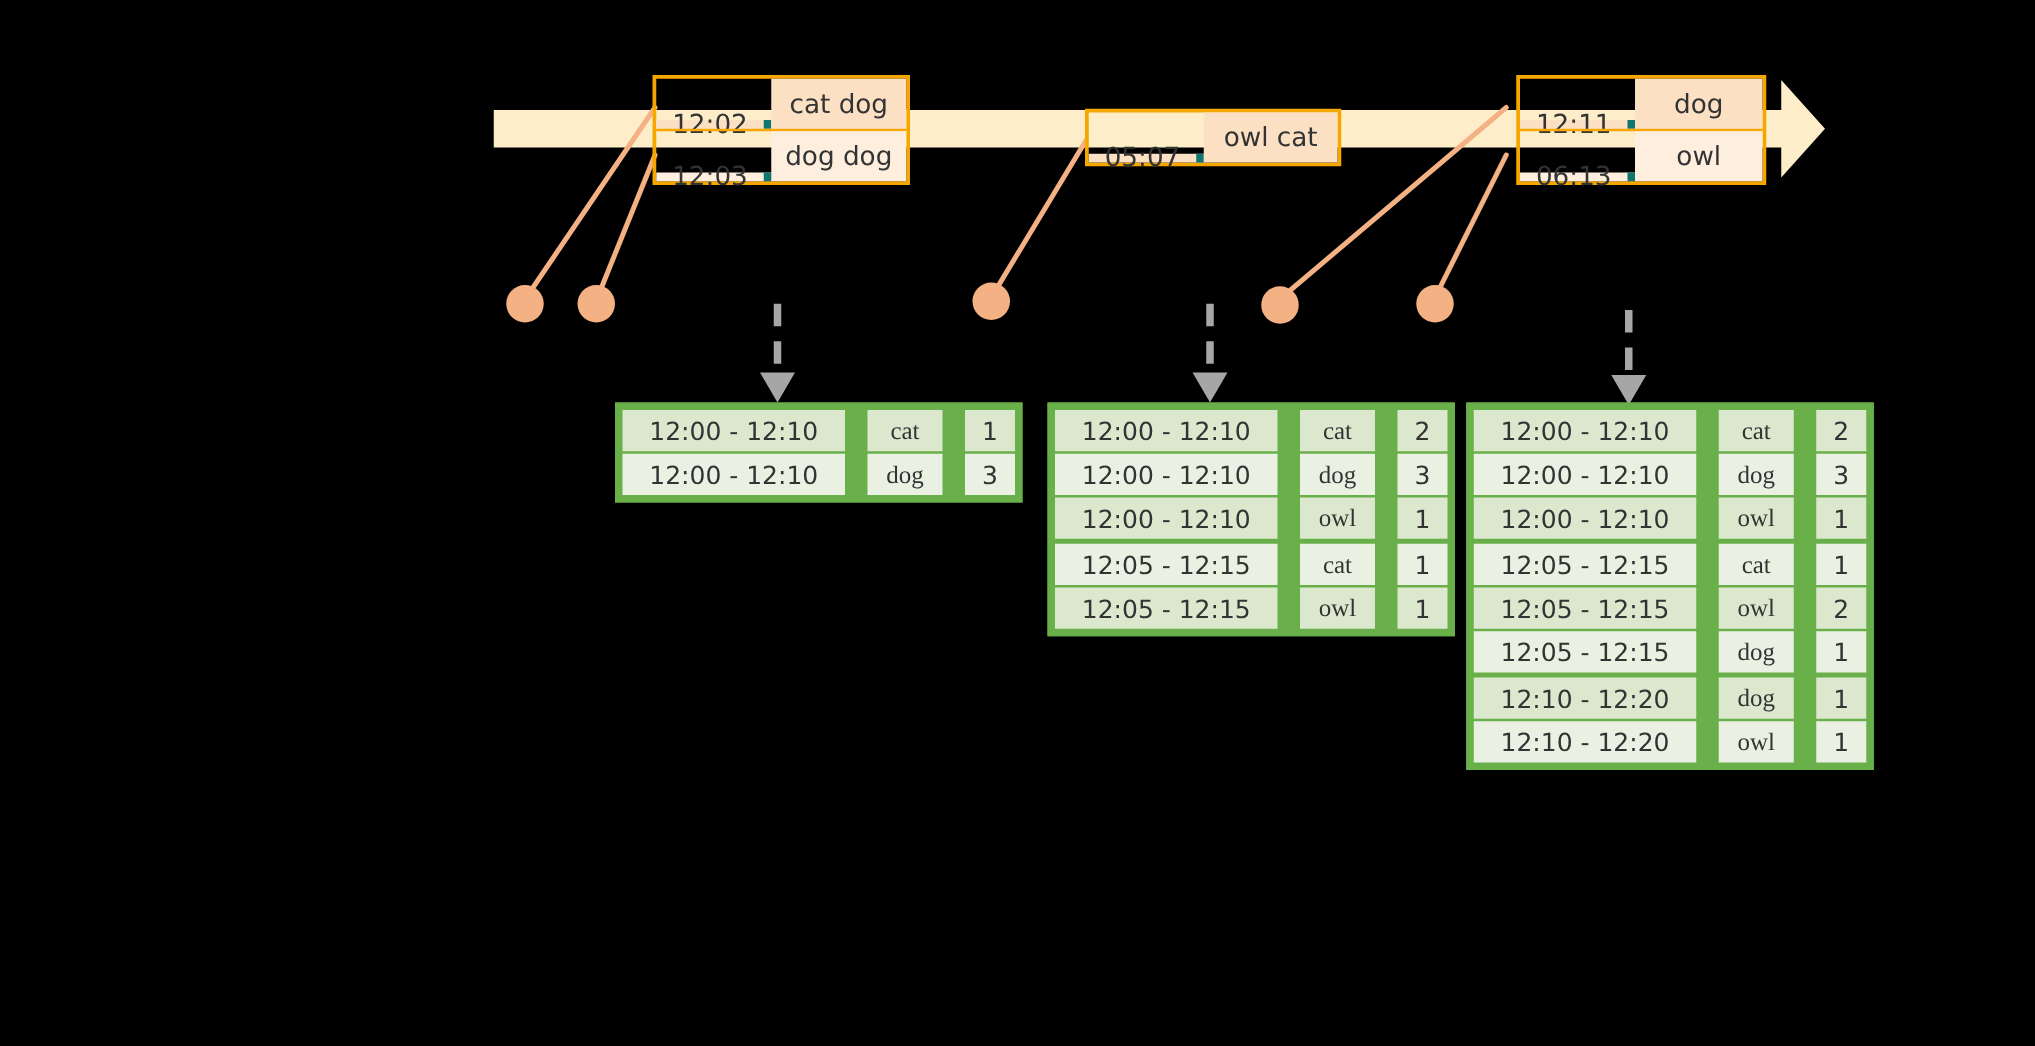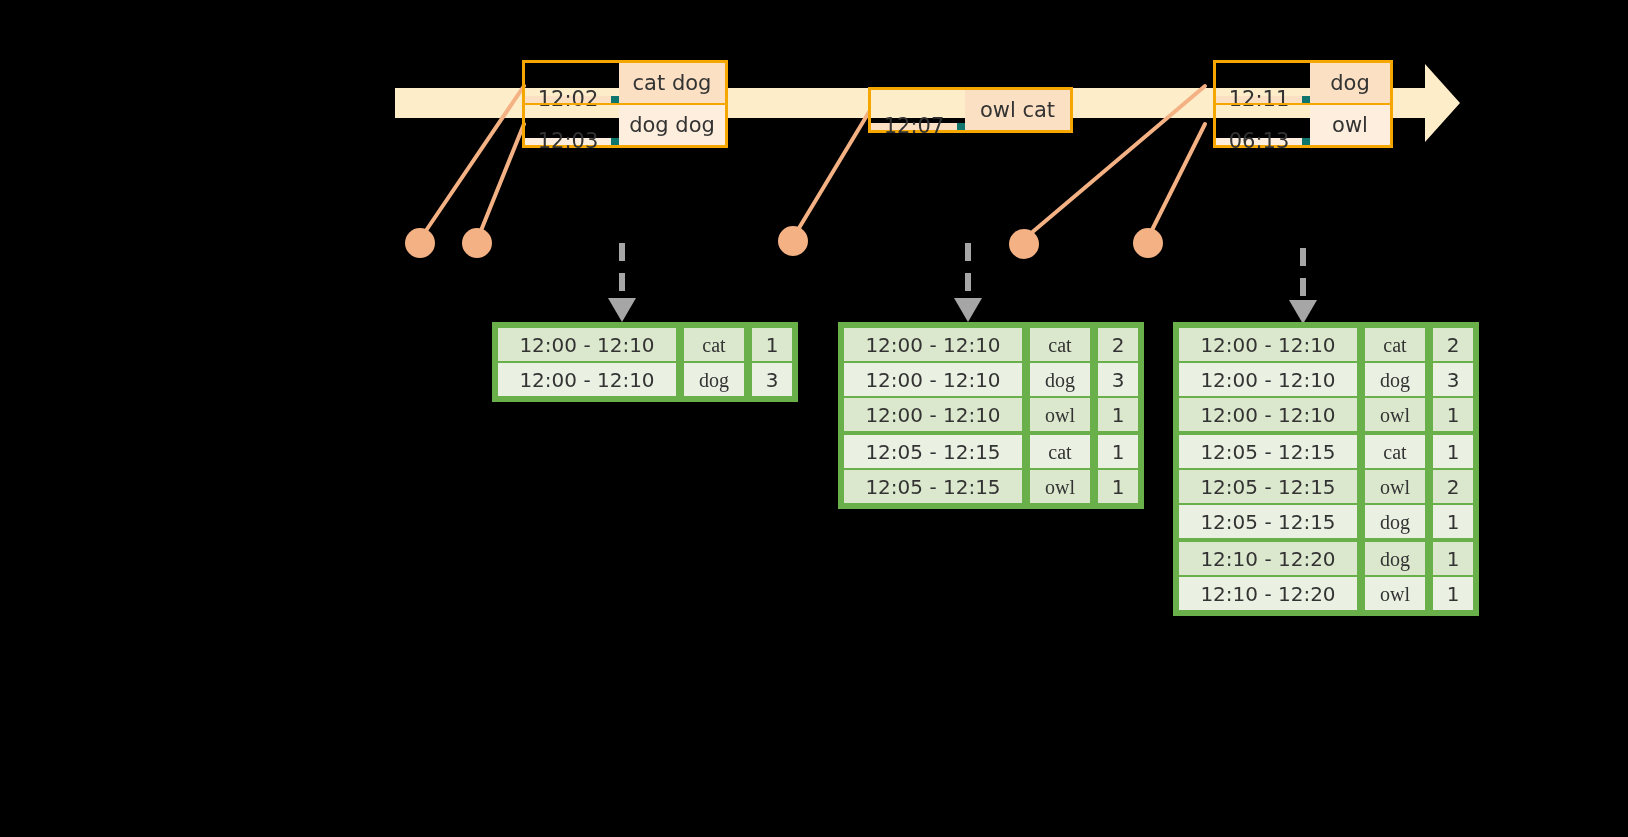--- a/index.html
+++ b/index.html
@@ -45,41 +45,41 @@
     display: flex;
     align-items: center;
     justify-content: center;
     color: #333333;
     font-size: 21px;
     line-height: 1;
     white-space: nowrap;
   }
   .evt-cell.time {
     width: 86px;
-    border-right: 8px solid #0f766e;
+    border-right: 6px solid #0f766e;
     margin-top: 33px;
   }
   .evt-cell.payload {
     flex: 1;
   }
   
   .res-table {
     position: absolute;
     border: 4px solid #6ab04a;
     box-sizing: border-box;
     background: #6ab04a;
     display: flex;
     flex-direction: column;
     gap: 2px;
     padding: 2px;
     z-index: 4;
   }
   .res-row {
     display: flex;
-    gap: 8px;
+    gap: 18px;
     height: 33px;
   }
   .res-row.grp { margin-top: 2px; }
   .res-cell {
     background: #dbe8cd;
     display: flex;
     align-items: center;
     justify-content: center;
     color: #333333;
     font-size: 20px;
@@ -140,26 +140,26 @@
       <div class="evt-cell payload">cat dog</div>
     </div>
     <div class="evt-row alt">
       <div class="evt-cell time">12:03</div>
       <div class="evt-cell payload">dog dog</div>
     </div>
   </div>
 
   <div class="evt-box" style="left:868px; top:87px; width:205px;">
     <div class="evt-row">
-      <div class="evt-cell time">12:07</div>
+      <div class="evt-cell time">05:07</div>
       <div class="evt-cell payload">owl cat</div>
     </div>
   </div>
 
-  <div class="evt-box" style="left:1213px; top:60px; width:180px;">
+  <div class="evt-box" style="left:1213px; top:60px; width:200px;">
     <div class="evt-row">
       <div class="evt-cell time">12:11</div>
       <div class="evt-cell payload">dog</div>
     </div>
     <div class="evt-row alt">
       <div class="evt-cell time">06:13</div>
       <div class="evt-cell payload">owl</div>
     </div>
   </div>
 

